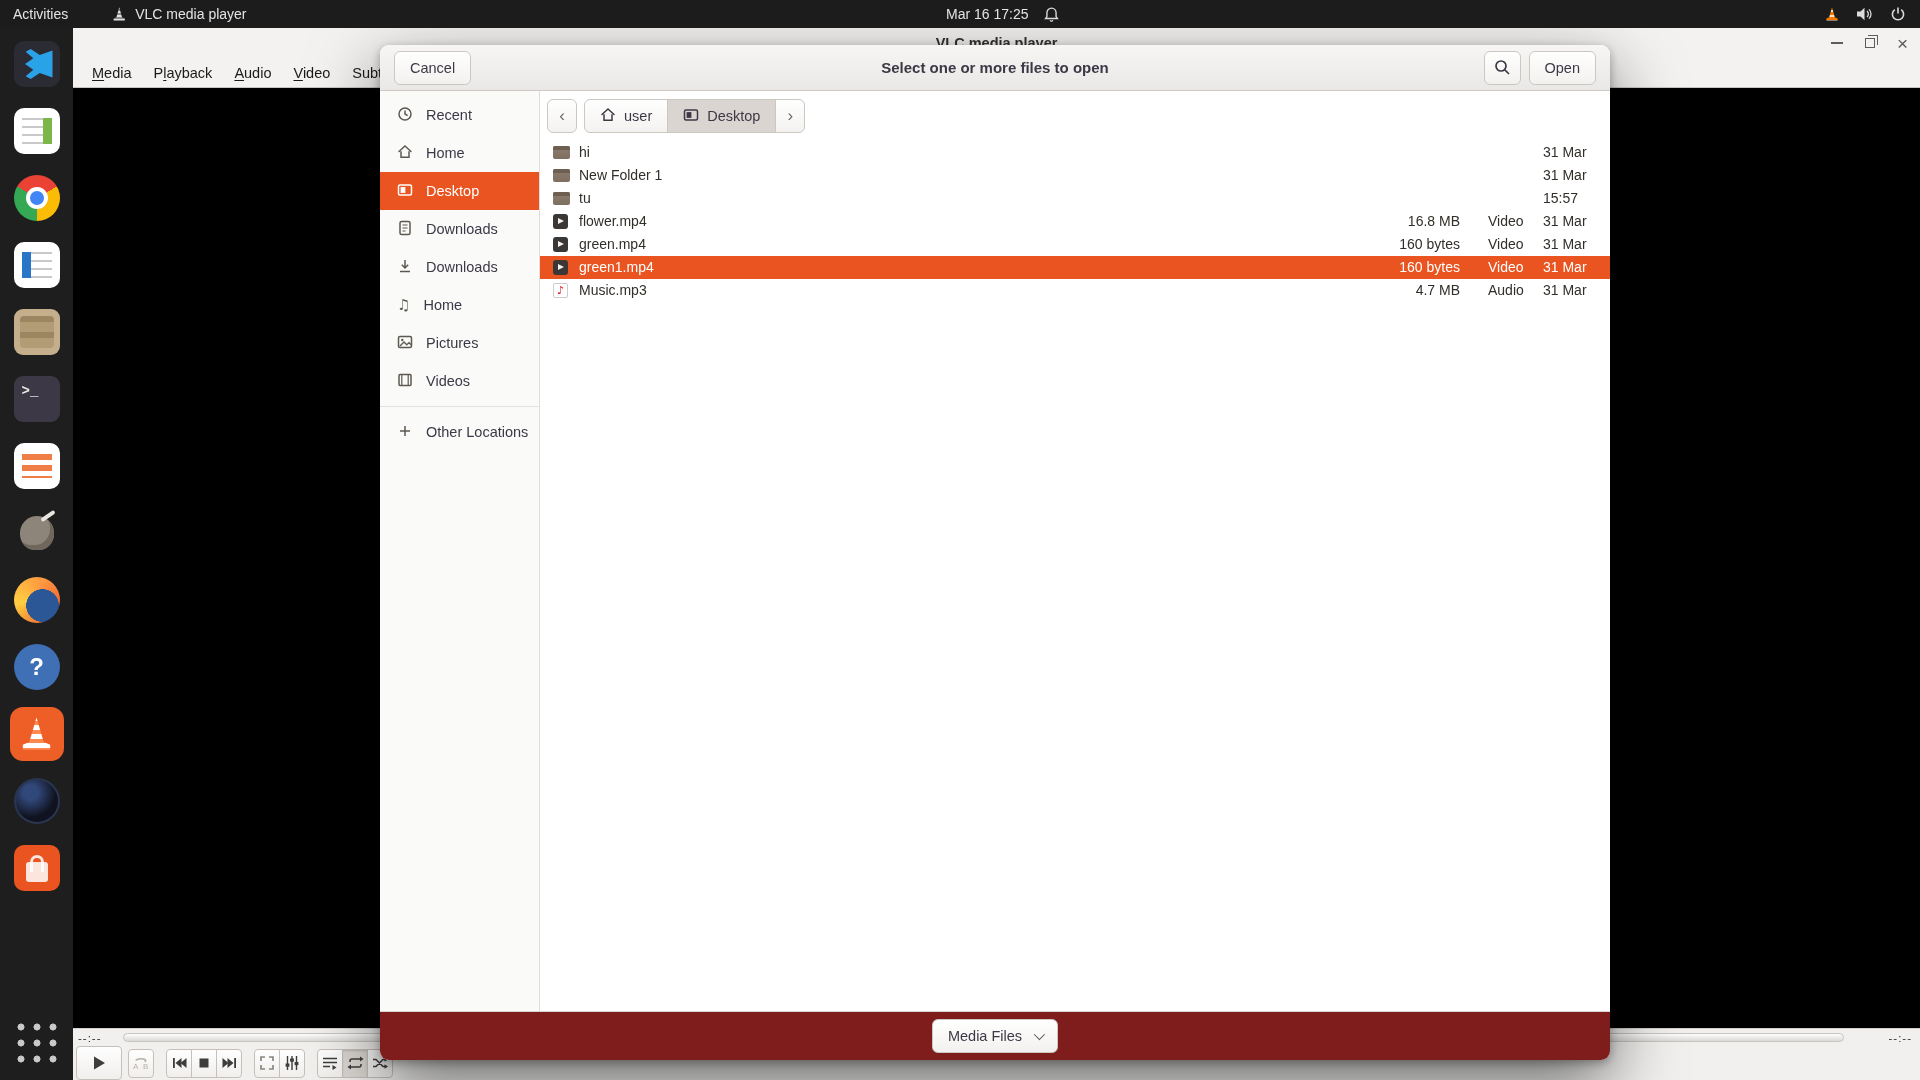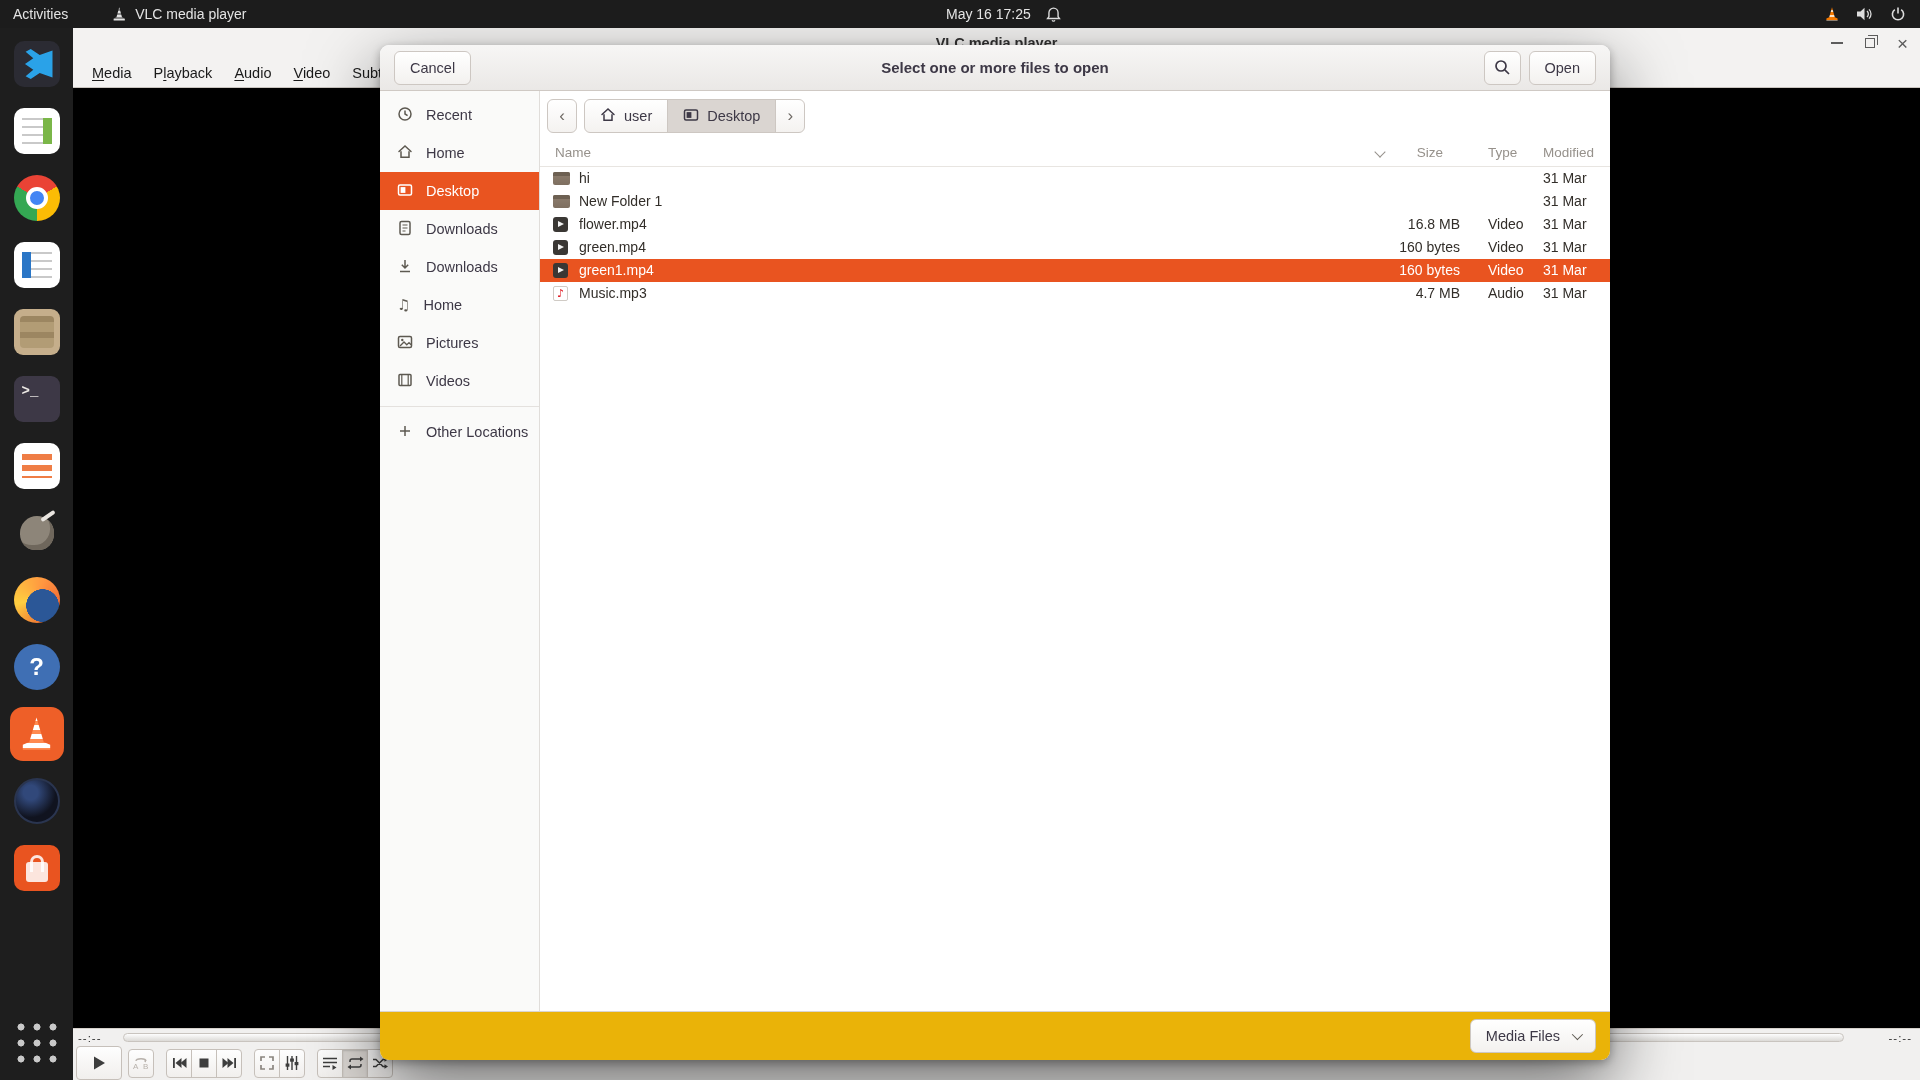--- a/index.html
+++ b/index.html
@@ -154,37 +154,37 @@
   .fr-modified { position:absolute; left:1003px; top:3px; }
 
   .fi-folder { width:17px; height:13px; background:linear-gradient(#8d7d6e,#7e6f60); border-radius:2px; position:relative; display:block; margin-top:1px; }
   .fi-folder::before { content:""; position:absolute; left:0; top:0; width:100%; height:4px; background:#6d6052; border-radius:2px 2px 0 0; }
   .fi-video { width:15px; height:15px; background:#3a3734; border-radius:3px; position:relative; display:block; }
   .fi-video::before { content:""; position:absolute; left:5px; top:4px; border-left:6px solid #f2f2f2;
     border-top:3.5px solid transparent; border-bottom:3.5px solid transparent; }
   .fi-audio { width:15px; height:15px; background:#fff; border:1px solid #d0cbc5; border-radius:2px; color:#e01b24;
     font-size:11px; line-height:13px; text-align:center; display:block; font-family:"DejaVu Sans",sans-serif; }
 
-  .dlg-footer { flex:none; height:49px; background:#eab308; border-top:1px solid #d9d5d1; display:flex; align-items:center;
-    justify-content:flex-end; padding:2px 14px; }
+  .dlg-footer { flex:none; height:49px; background:#7f1d1d; border-top:1px solid #d9d5d1; display:flex; align-items:center;
+    justify-content:center; padding:2px 14px; }
   .filter-btn { gap:12px; }
   .chev-down { width:8px; height:8px; border-right:1.6px solid #5d5951; border-bottom:1.6px solid #5d5951;
     transform:rotate(45deg) translateY(-2px); }
 </style>
 </head>
 <body>
 
 <div class="topbar">
   <span class="activities">Activities</span>
   <span class="app-ind">
     <span class="cone-mini"></span>
     <span>VLC media player</span>
   </span>
   <span class="clockwrap">
-    <span>May 16 17:25</span>
+    <span>Mar 16 17:25</span>
     <svg width="17" height="17" viewBox="0 0 16 16">
       <path d="M8 2a4.3 4.3 0 0 0-4.3 4.3V10L2.4 11.8h11.2L12.3 10V6.3A4.3 4.3 0 0 0 8 2z" fill="none" stroke="#dcdcdc" stroke-width="1.3"></path>
       <path d="M6.7 13.4a1.4 1.4 0 0 0 2.6 0" fill="none" stroke="#dcdcdc" stroke-width="1.2"></path>
     </svg>
   </span>
   <span class="tray">
     <span class="cone-mini orange"></span>
     <svg width="17" height="16" viewBox="0 0 17 16">
       <polygon points="1,5.5 4.5,5.5 8.5,1.8 8.5,14.2 4.5,10.5 1,10.5" fill="#dcdcdc"></polygon>
       <path d="M11 5a4 4 0 0 1 0 6M13 3.4a6.3 6.3 0 0 1 0 9.2" fill="none" stroke="#dcdcdc" stroke-width="1.3"></path>
@@ -437,46 +437,48 @@
               <span><svg width="16" height="16" viewBox="0 0 16 16">
                   <rect x="1.5" y="3" width="13" height="10" rx="1.5" fill="none" stroke="currentColor" stroke-width="1.5"></rect>
                   <rect x="3.6" y="5.1" width="4.8" height="5.8" fill="currentColor"></rect>
                 </svg></span>
               <span>Desktop</span>
             </button>
             <button class="pb-btn nav">›</button>
           </span>
       </div>
 
-      <div class="list-header">
-        <span class="lh-name">Name</span>
-        <span class="lh-sort"></span>
-        <span class="lh-size">Size</span>
-        <span class="lh-type">Type</span>
-        <span class="lh-modified">Modified</span>
-      </div>
 
       <div class="file-list">
           <div class="file-row">
             <span class="fr-icon">
               <span class="fi-folder"></span>
             </span>
             <span class="fr-name">hi</span>
             <span class="fr-size"></span>
             <span class="fr-type"></span>
             <span class="fr-modified">31 Mar</span>
           </div>
           <div class="file-row">
             <span class="fr-icon">
               <span class="fi-folder"></span>
             </span>
             <span class="fr-name">New Folder 1</span>
             <span class="fr-size"></span>
             <span class="fr-type"></span>
             <span class="fr-modified">31 Mar</span>
+          </div>
+          <div class="file-row">
+            <span class="fr-icon">
+              <span class="fi-folder"></span>
+            </span>
+            <span class="fr-name">tu</span>
+            <span class="fr-size"></span>
+            <span class="fr-type"></span>
+            <span class="fr-modified">15:57</span>
           </div>
           <div class="file-row">
             <span class="fr-icon">
               <span class="fi-video"></span>
             </span>
             <span class="fr-name">flower.mp4</span>
             <span class="fr-size">16.8 MB</span>
             <span class="fr-type">Video</span>
             <span class="fr-modified">31 Mar</span>
           </div>

